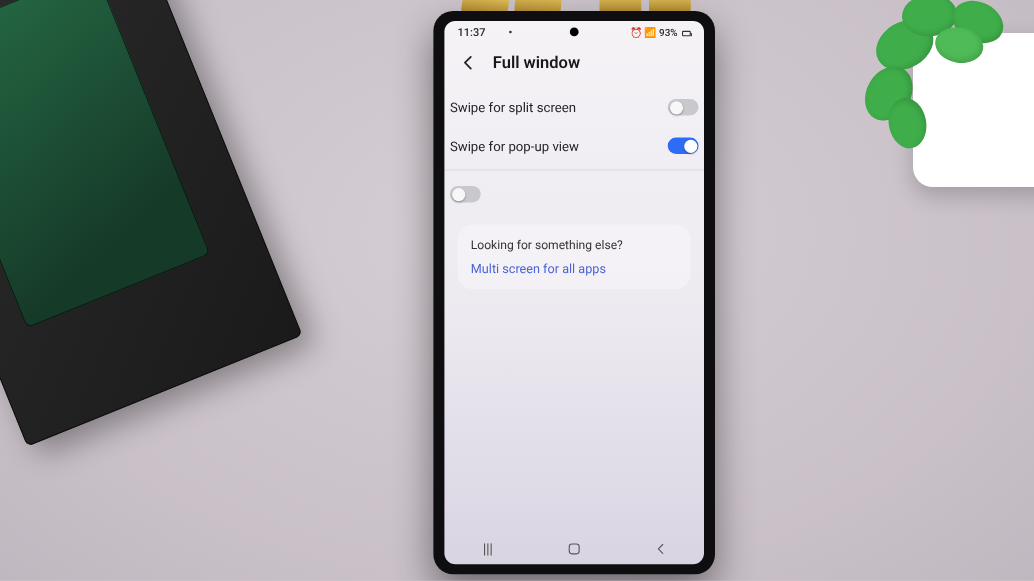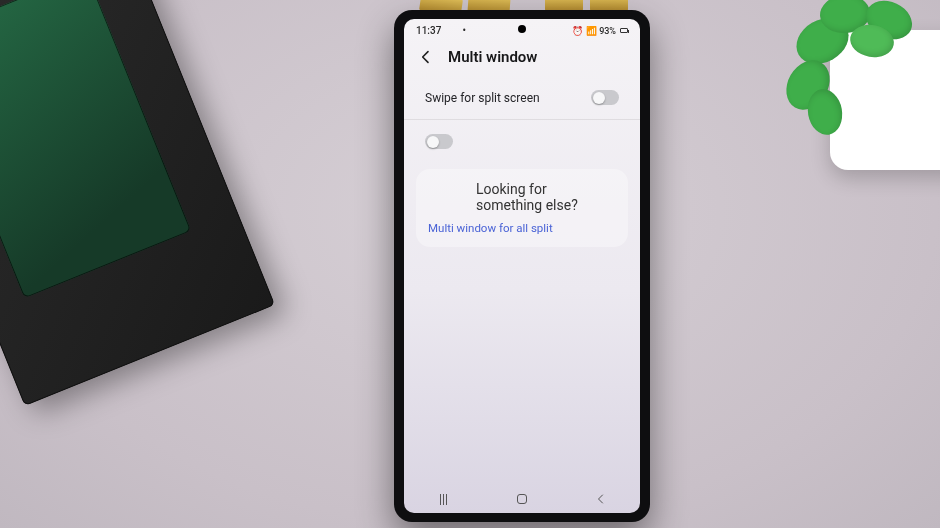--- a/index.html
+++ b/index.html
@@ -97,21 +97,21 @@
 
   .header {
     display:flex; align-items:center; gap:14px;
     padding:10px 14px 14px;
   }
   .back-ico svg { width:16px; height:16px; display:block;}
   .title { font-size:15px; font-weight:600; color:#18181a;}
 
   .row {
     display:flex; justify-content:space-between; align-items:center;
-    padding:10px 21px;
+    padding:10px 5px;
     font-size:12px; color:#242428;
   }
   .toggle {
     width:28px; height:15px; border-radius:10px; position:relative;
     background:#c9c9cd;
   }
   .toggle .knob{
     position:absolute; top:1.5px; width:12px; height:12px; border-radius:50%;
     background:#fff; box-shadow:0 1px 2px rgba(0,0,0,0.3);
   }
@@ -120,21 +120,21 @@
   .toggle.on{ background:#2f6cf6;}
   .toggle.on .knob{ right:1.5px;}
 
   .hr { height:1px; background:rgba(0,0,0,0.08); margin:4px 0;}
 
   .card {
     margin:10px 12px; padding:12px 12px;
     background: rgba(255,255,255,0.35);
     border-radius:14px;
   }
-  .card .q { font-size:14px; color:#333; margin-bottom:8px;margin-left:48px;}
+  .card .q { font-size:11px; color:#333; margin-bottom:8px;}
   .card .link { font-size:11.5px; color:#4a63d6;}
 
   .navbar {
     position:absolute; bottom:0; left:0; right:0;
     height:28px; display:flex; justify-content:space-around; align-items:center;
     color:#555;
   }
   .nav-g { width:14px; height:14px; display:flex; align-items:center; justify-content:center;}
   .nav-recent{display:flex;gap:2px;}
   .nav-recent span{width:1px;height:11px;background:#555;}
@@ -177,42 +177,48 @@
         <span class="bat-ico"></span>
       </div>
     </div>
 
     <div class="header">
       <span class="back-ico">
         <svg viewBox="0 0 24 24" fill="none" stroke="#222" stroke-width="2.4" stroke-linecap="round" stroke-linejoin="round">
             <polyline points="15 4 7 12 15 20"></polyline>
           </svg>
       </span>
-      <span class="title">Multi window</span>
+      <span class="title">Full window</span>
     </div>
 
     <div class="row">
       <span>Swipe for split screen</span>
       <span class="toggle off">
           <span class="knob"></span>
         </span>
     </div>
 
+    <div class="row">
+      <span>Swipe for pop-up view</span>
+      <span class="toggle on">
+          <span class="knob"></span>
+        </span>
+    </div>
 
     <div class="hr"></div>
 
     <div class="row">
       <span class="toggle off">
           <span class="knob"></span>
         </span>
     </div>
 
     <div class="card">
       <div class="q">Looking for something else?</div>
-      <div class="link">Multi window for all split</div>
+      <div class="link">Multi screen for all apps</div>
     </div>
 
     <div class="navbar">
       <div class="nav-g">
         <div class="nav-recent">
             <span></span>
             <span></span>
             <span></span>
           </div>
       </div>

